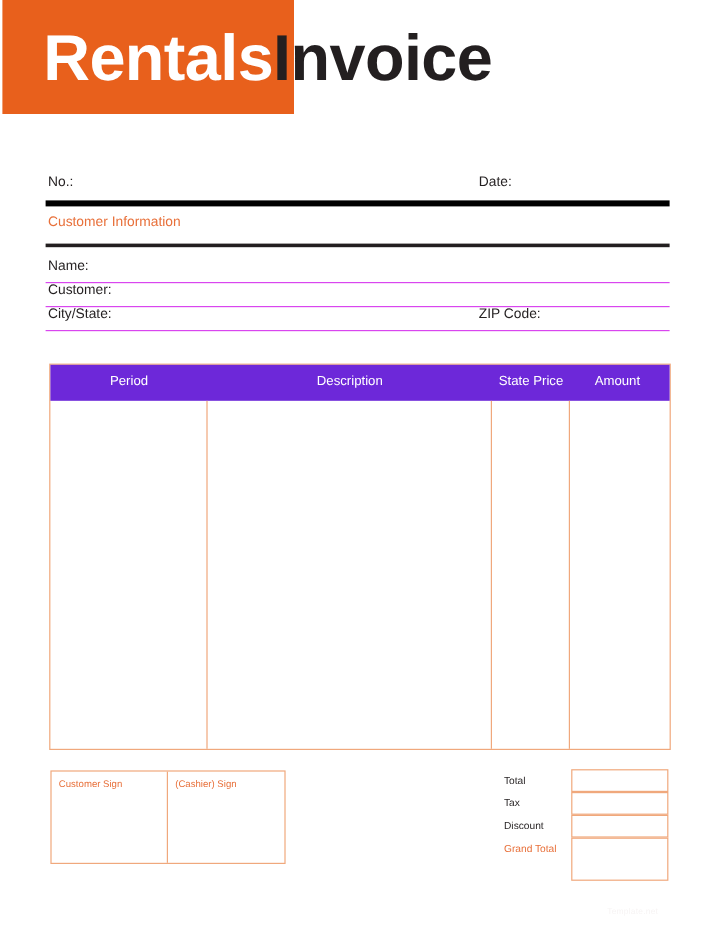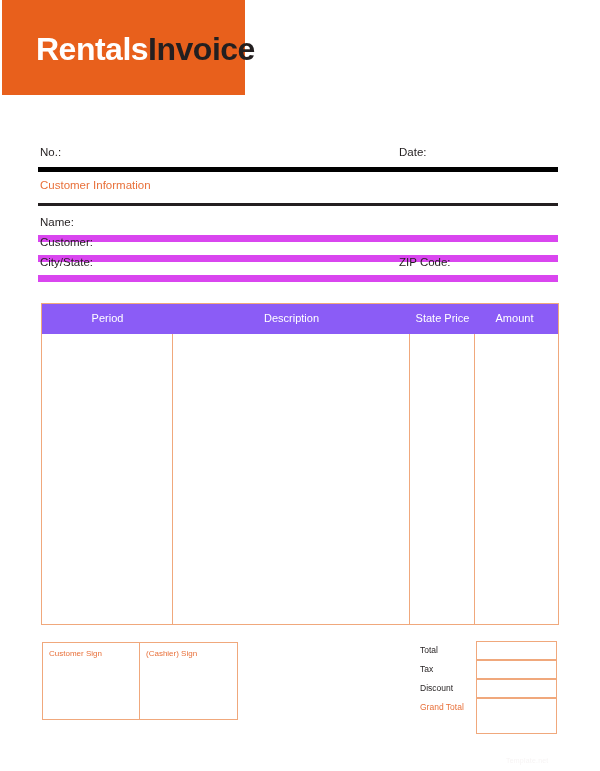--- a/index.html
+++ b/index.html
@@ -27,21 +27,21 @@
     top: 0;
     width: 243px;
     height: 95px;
     background: #E8601C;
   }
   .header-title {
     position: absolute;
     left: 36px;
     top: 26px;
     white-space: nowrap;
-    font-size: 32px;
+    font-size: 54px;
     font-weight: bold;
     letter-spacing: -0.5px;
     line-height: 46px;
   }
   .title-rentals { color: #ffffff; }
   .title-invoice { color: #231f20; }
 
   
   .meta-row {
     position: absolute;
@@ -78,21 +78,21 @@
     height: 3px;
     background: #231f20;
   }
 
   
   .addr-row {
     position: absolute;
     left: 38px;
     width: 520px;
     height: 20px;
-    border-bottom: 7px solid #d946ef;
+    border-bottom: 1px solid #d946ef;
   }
   .addr-row-1 { top: 215px; }
   .addr-row-2 { top: 235px; }
   .addr-row-3 { top: 255px; }
 
   
   .items-table {
     position: absolute;
     left: 41px;
     top: 303px;
@@ -100,21 +100,21 @@
     height: 322px;
     border: 1px solid #F0A87C;
     box-sizing: border-box;
   }
   .items-head {
     position: absolute;
     left: 0;
     top: 0;
     right: 0;
     height: 30px;
-    background: #8b5cf6;
+    background: #6d28d9;
   }
   .th {
     position: absolute;
     top: 8px;
     font-size: 11px;
     color: #ffffff;
     text-align: center;
     white-space: nowrap;
   }
   .th-period { left: 0;    width: 131px; }

